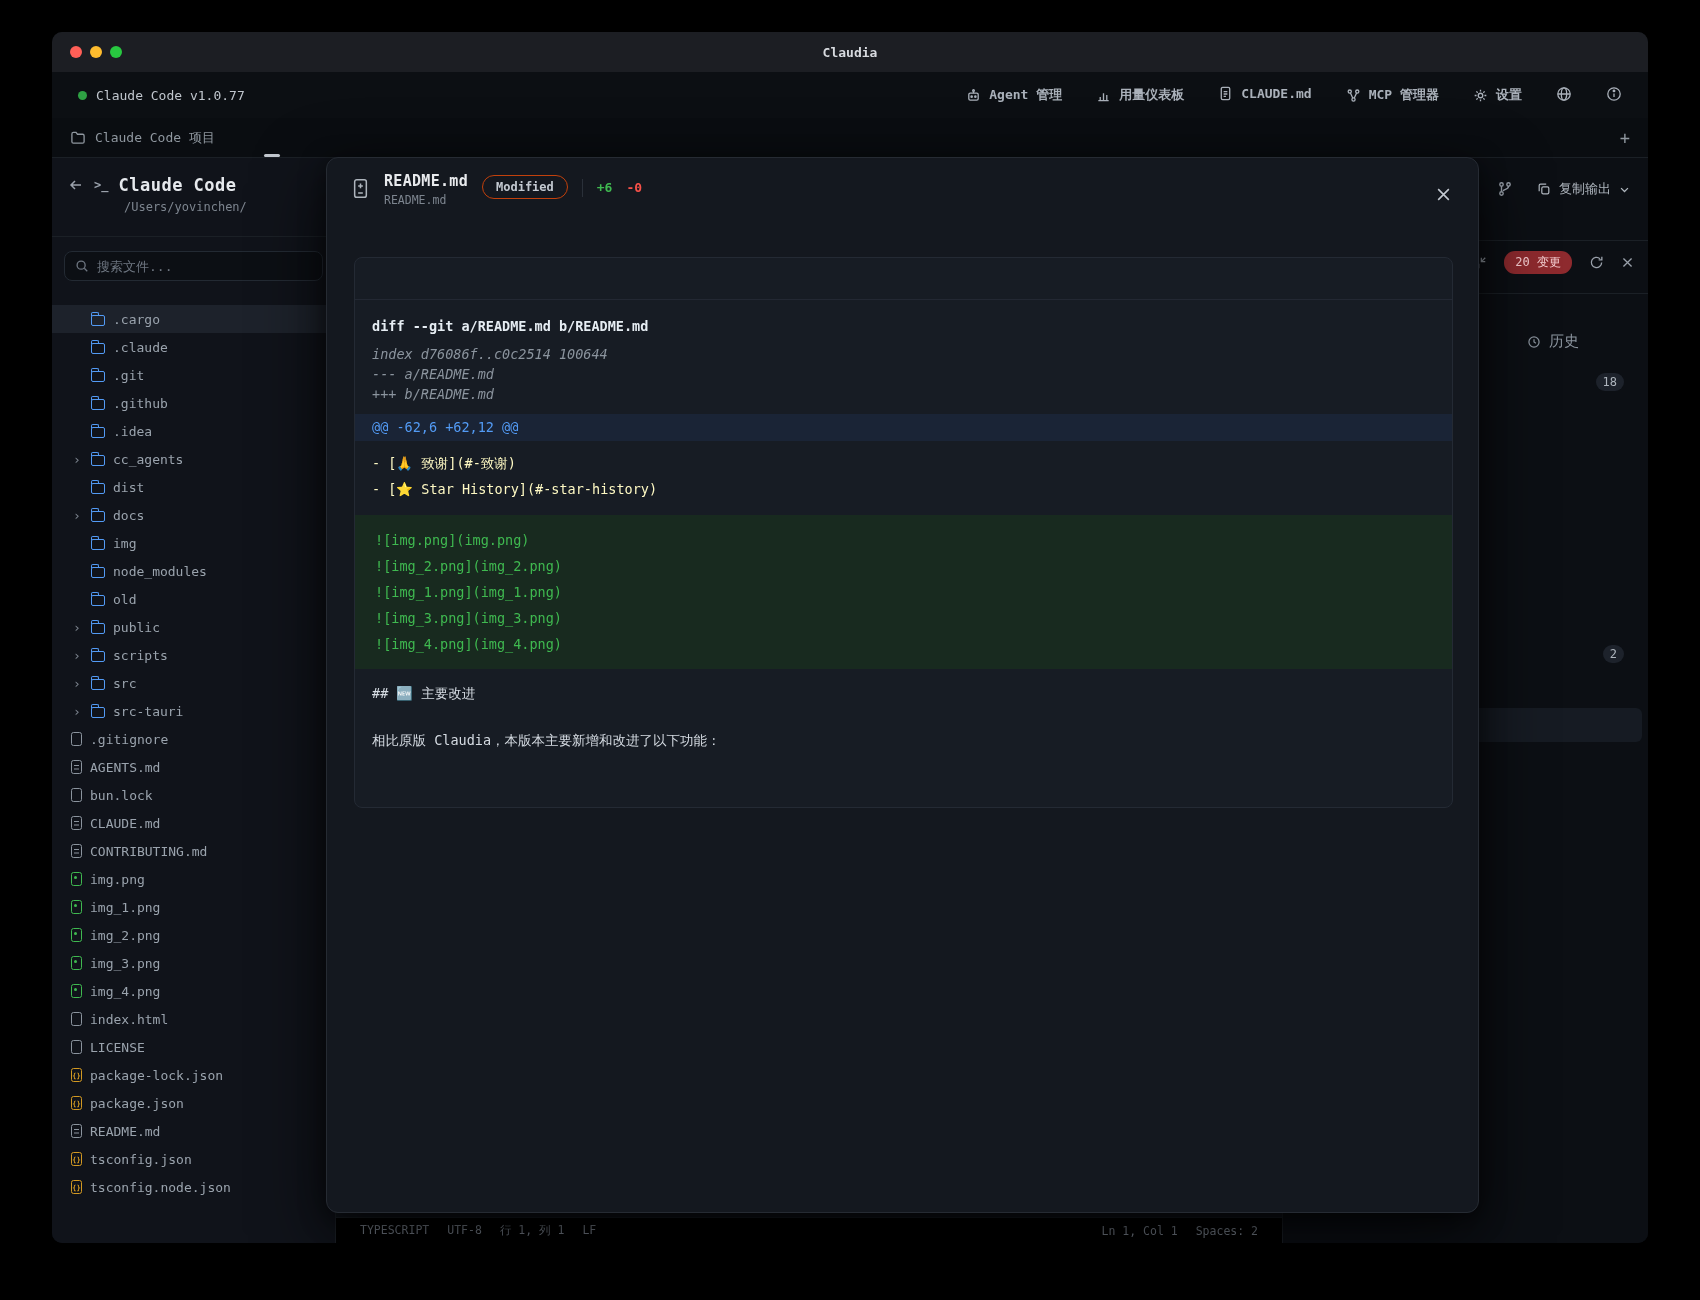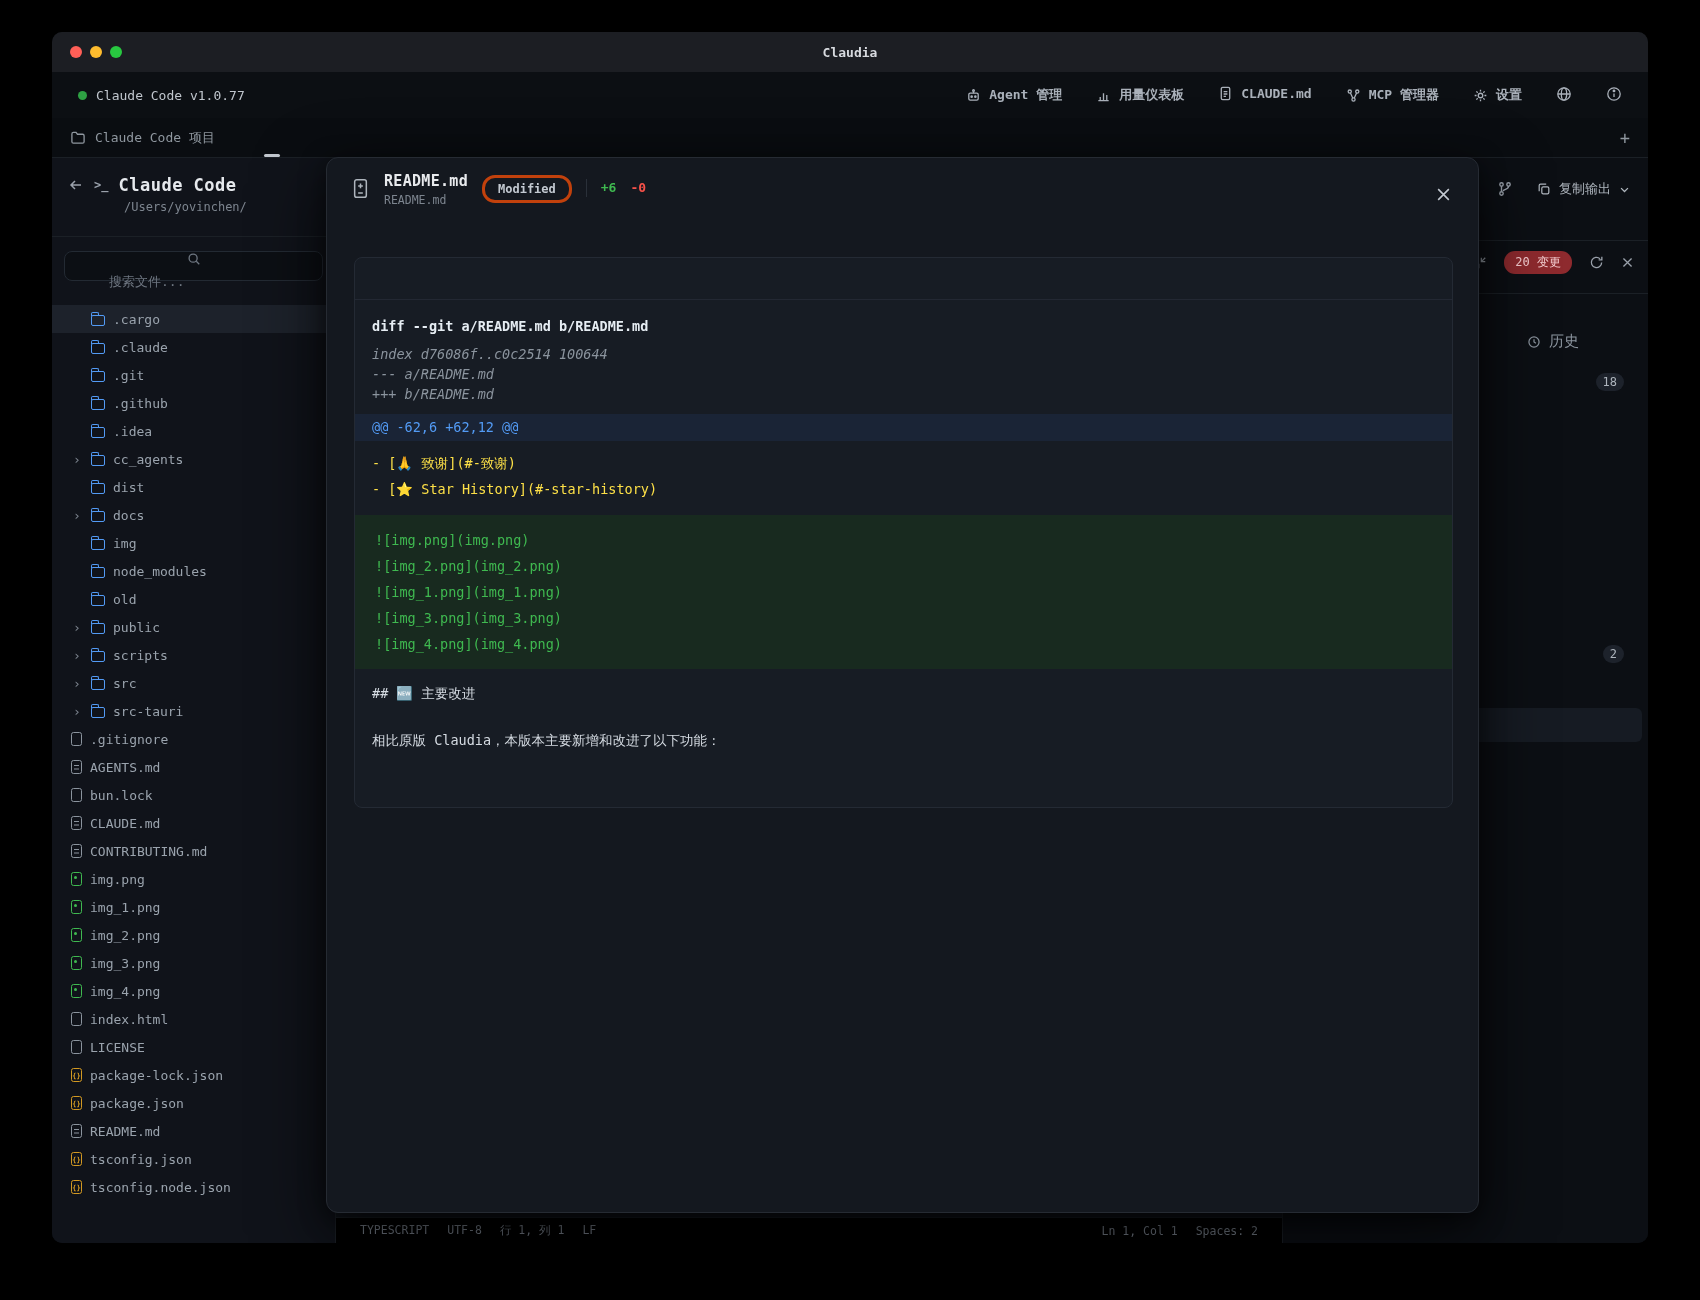--- a/index.html
+++ b/index.html
@@ -40,21 +40,21 @@
   .proj-header { padding:14px 16px 22px; }
   .proj-row { display:flex; align-items:center; gap:10px; height:26px; }
   .proj-title { font-size:17px; font-weight:bold; color:#e6e9ed; letter-spacing:.5px; }
   .proj-path { margin-left:56px; margin-top:2px; font-size:12px; color:#7d858f; white-space:nowrap; }
   .backarrow,.prompt { color:#9aa1ab; }
   .prompt { font-size:12px; font-weight:bold; }
   .sb-div { border-top:1px solid #1b2026; }
   .fm-row { height:40px; display:flex; align-items:center; gap:9px; padding:0 16px; color:#aeb5bd; font-size:13px; }
   .fm-icons { margin-left:auto; display:flex; gap:13px; color:#8b949e; }
   .searchbox { margin:14px 12px 0; height:30px; border:1px solid #232a33; border-radius:8px;
-    background:#0c0f14; display:flex; align-items:center; gap:8px; padding:0 10px; color:#6e7681;flex-direction:column; }
+    background:#0c0f14; display:flex; align-items:center; gap:8px; padding:0 10px; color:#6e7681; }
   .searchbox input { flex:1; background:transparent; border:none; outline:none; color:#aeb5bd;
     font:13px "DejaVu Sans Mono",monospace; }
   .searchbox input::placeholder { color:#6e7681; }
   .tree { margin-top:24px; font-size:13px; color:#9aa3ad; }
   .trow { height:28px; display:flex; align-items:center; gap:8px; padding-left:19px; white-space:nowrap; }
   .trow.sel { background:#1d222b; }
   .chev-slot { width:12px; flex:none; color:#7d858f; font-size:13px; text-align:center; display:none; }
   .trow.t-folder .chev-slot { display:block; }
   .trow.chev .chev-slot::before { content:'›'; }
   .ficon { position:relative; flex:none; }
@@ -111,36 +111,36 @@
 
   
   .modal { position:absolute; left:274px; top:125px; width:1153px; height:1056px; background:#14181f;
     border:1px solid #262b33; border-radius:12px; z-index:50;
     box-shadow:0 24px 70px rgba(0,0,0,.68), 0 6px 24px rgba(0,0,0,.5); }
   .m-head { position:absolute; left:24px; top:14px; display:flex; align-items:flex-start; gap:14px; }
   .m-ficon { color:#aeb5bd; margin-top:6px; }
   .m-titlewrap {}
   .m-title { font-size:15px; font-weight:bold; color:#e8eaed; letter-spacing:.3px; }
   .m-sub { font-size:11.5px; color:#7d858f; margin-top:3px; }
-  .m-badge { margin-top:3px; border:3px solid #c2410c; border-radius:13px; padding:4px 13px;
+  .m-badge { margin-top:3px; border:1px solid #c2410c; border-radius:13px; padding:4px 13px;
     font-size:12px; font-weight:bold; color:#c3c9d1; }
   .m-vsep { width:1px; height:18px; background:#2a3039; margin-top:7px; }
   .m-adds { margin-top:8px; font-size:13px; font-weight:bold; color:#3fb950; }
   .m-dels { margin-top:8px; font-size:13px; font-weight:bold; color:#f85149; }
   .m-close { position:absolute; right:26px; top:28px; color:#c3c9d1; cursor:pointer; }
 
   .card { position:absolute; left:27px; top:99px; width:1099px; height:551px; background:#171c24;
     border:1px solid #242a34; border-radius:8px; overflow:hidden; }
   .card-strip { height:42px; border-bottom:1px solid #232833; }
   .diff { padding-top:13px; font-size:13.5px; color:#c9d1d9; }
   .d-header { padding:0 17px; font-weight:bold; color:#e6edf3; line-height:26px; margin-bottom:5px; }
   .d-meta { padding:0 17px; font-style:italic; color:#8b949e; line-height:20px; }
   .d-hunk { margin-top:10px; padding:5px 17px; background:#1a2436; color:#539bf5; line-height:17px; }
   .d-ctx-wrap { margin-top:9px; }
-  .d-ctx { padding:0 17px; line-height:26px; color:#fde047; }
+  .d-ctx { padding:0 17px; line-height:26px; color:#fef9c3; }
   .d-added { margin-top:13px; padding:12px 0; background:#182a1f; }
   .d-add { padding:0 20px; line-height:26px; color:#3fb950; }
   .d-heading { margin-top:11px; padding:0 17px; line-height:26px; color:#d5dbe2; }
   .d-para { margin-top:21px; padding:0 17px; line-height:26px; color:#d5dbe2; }
 </style>
 </head>
 <body>
 
 <div class="window">
 

